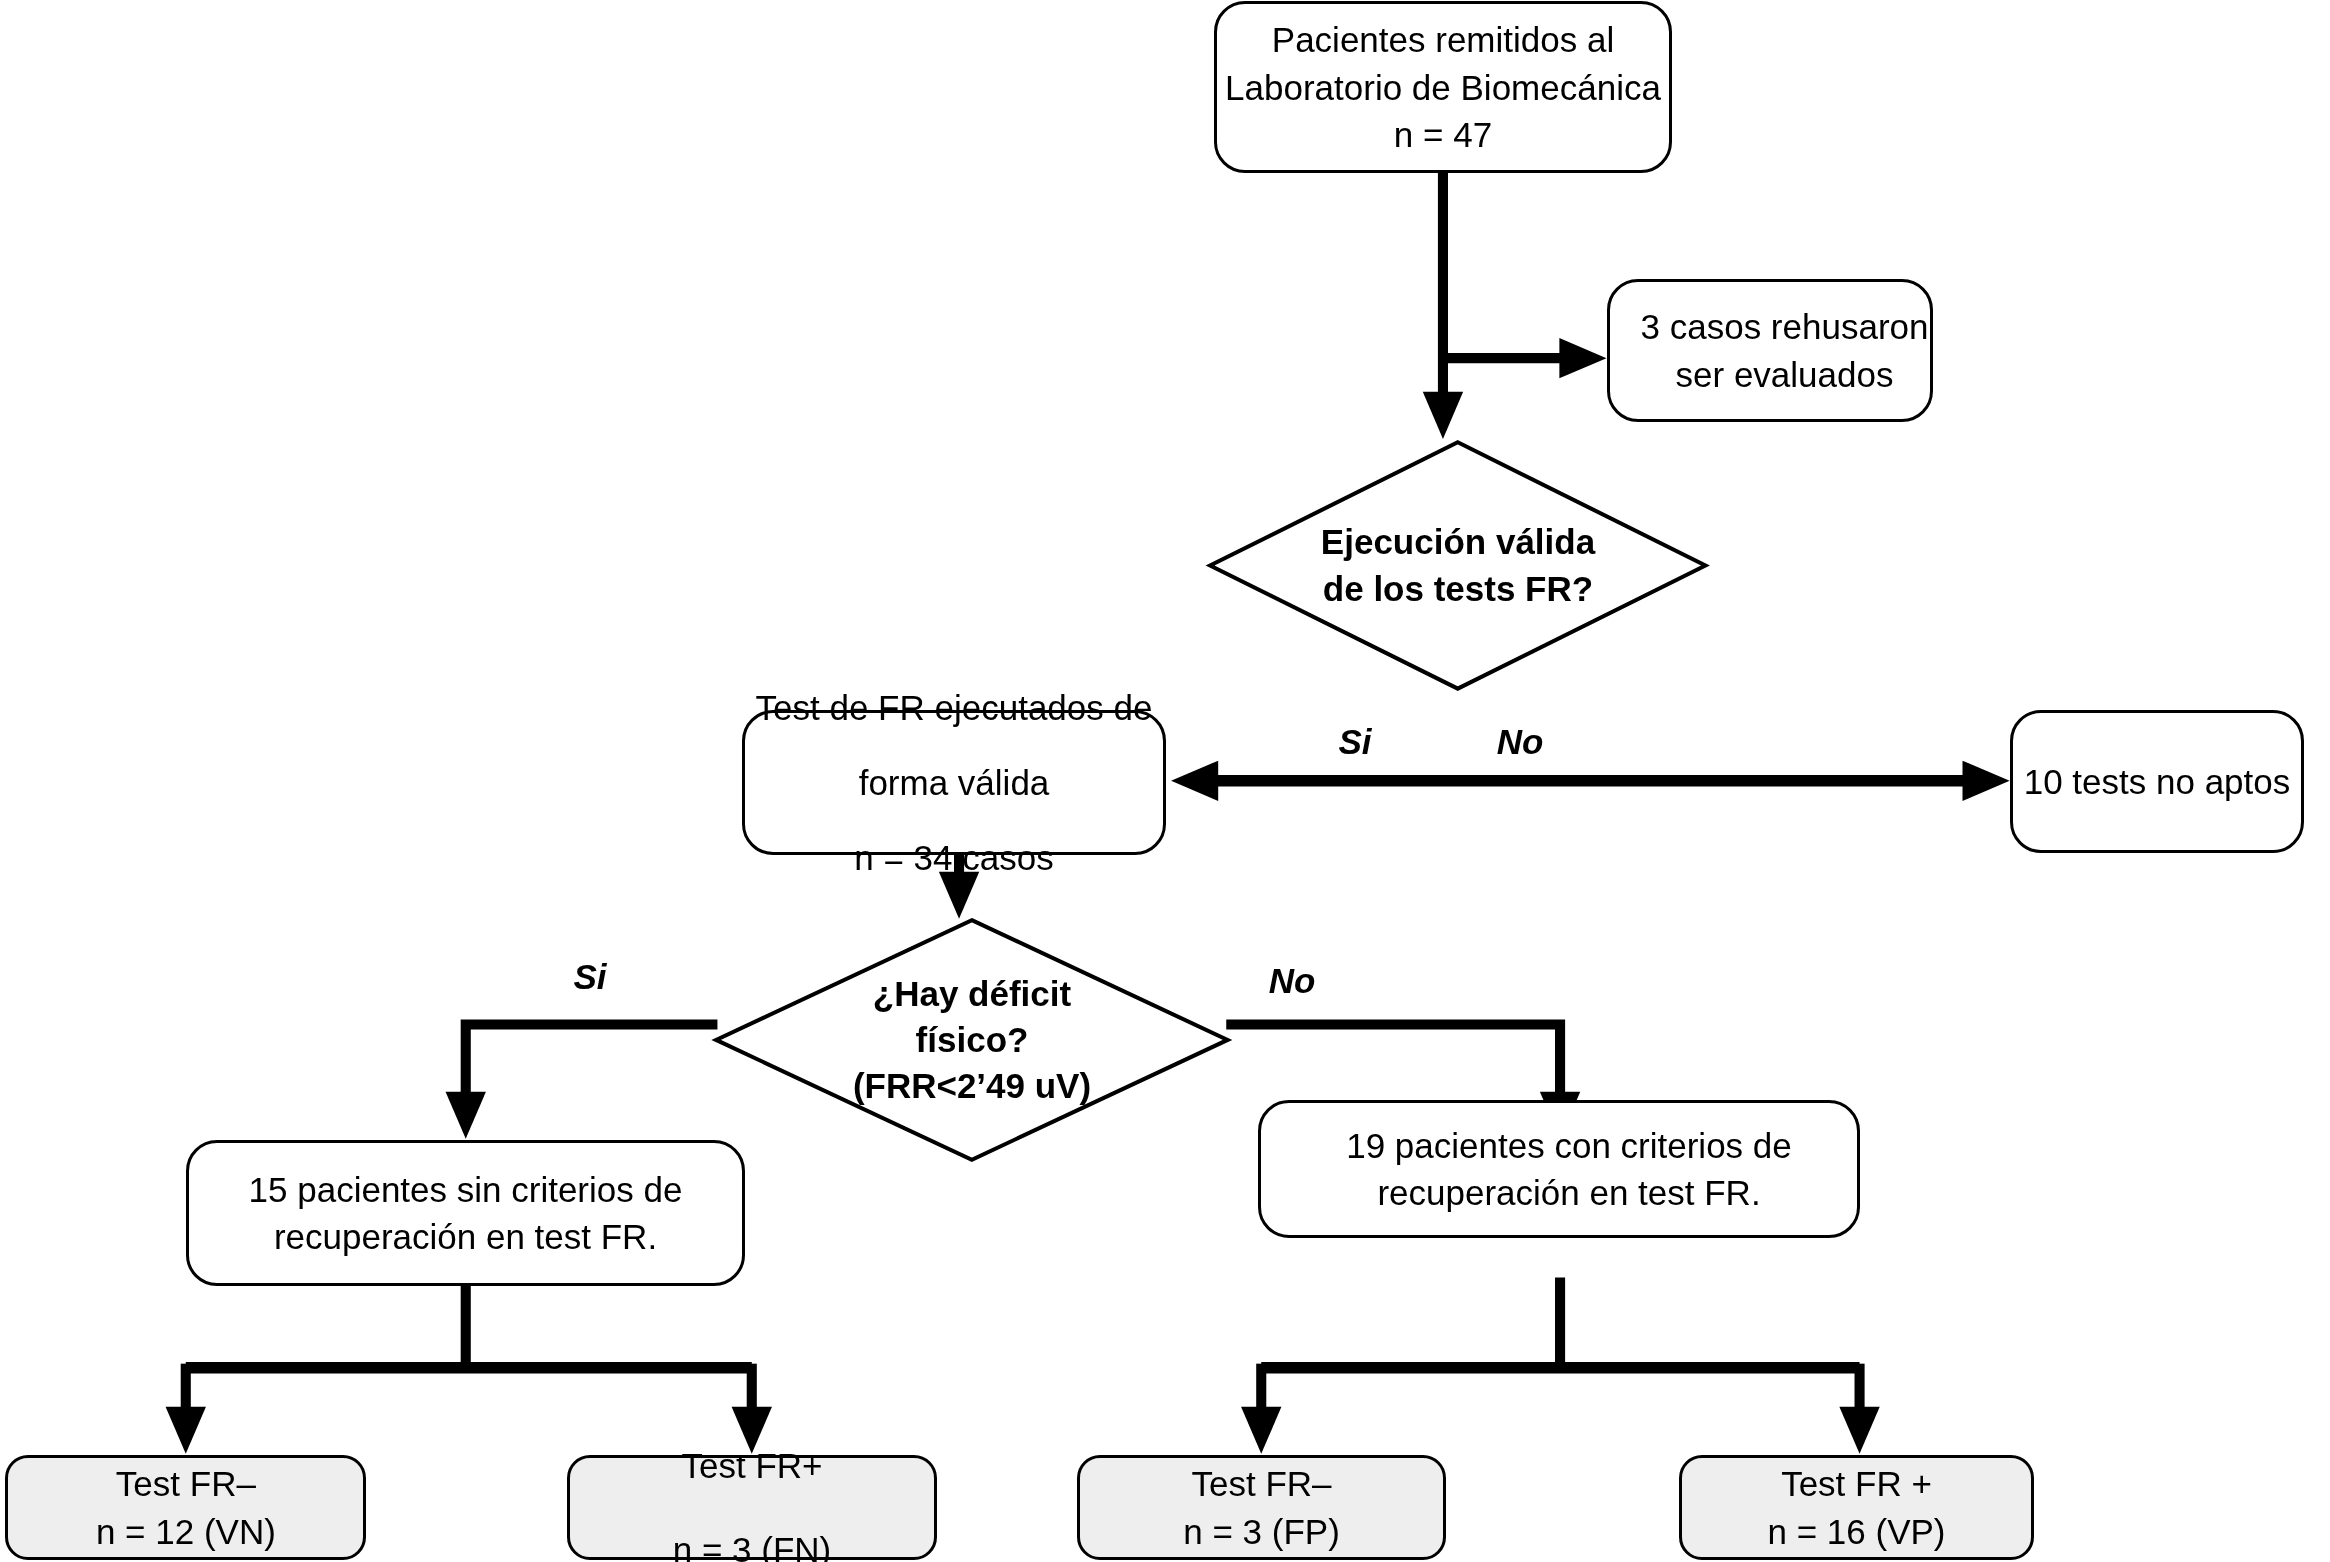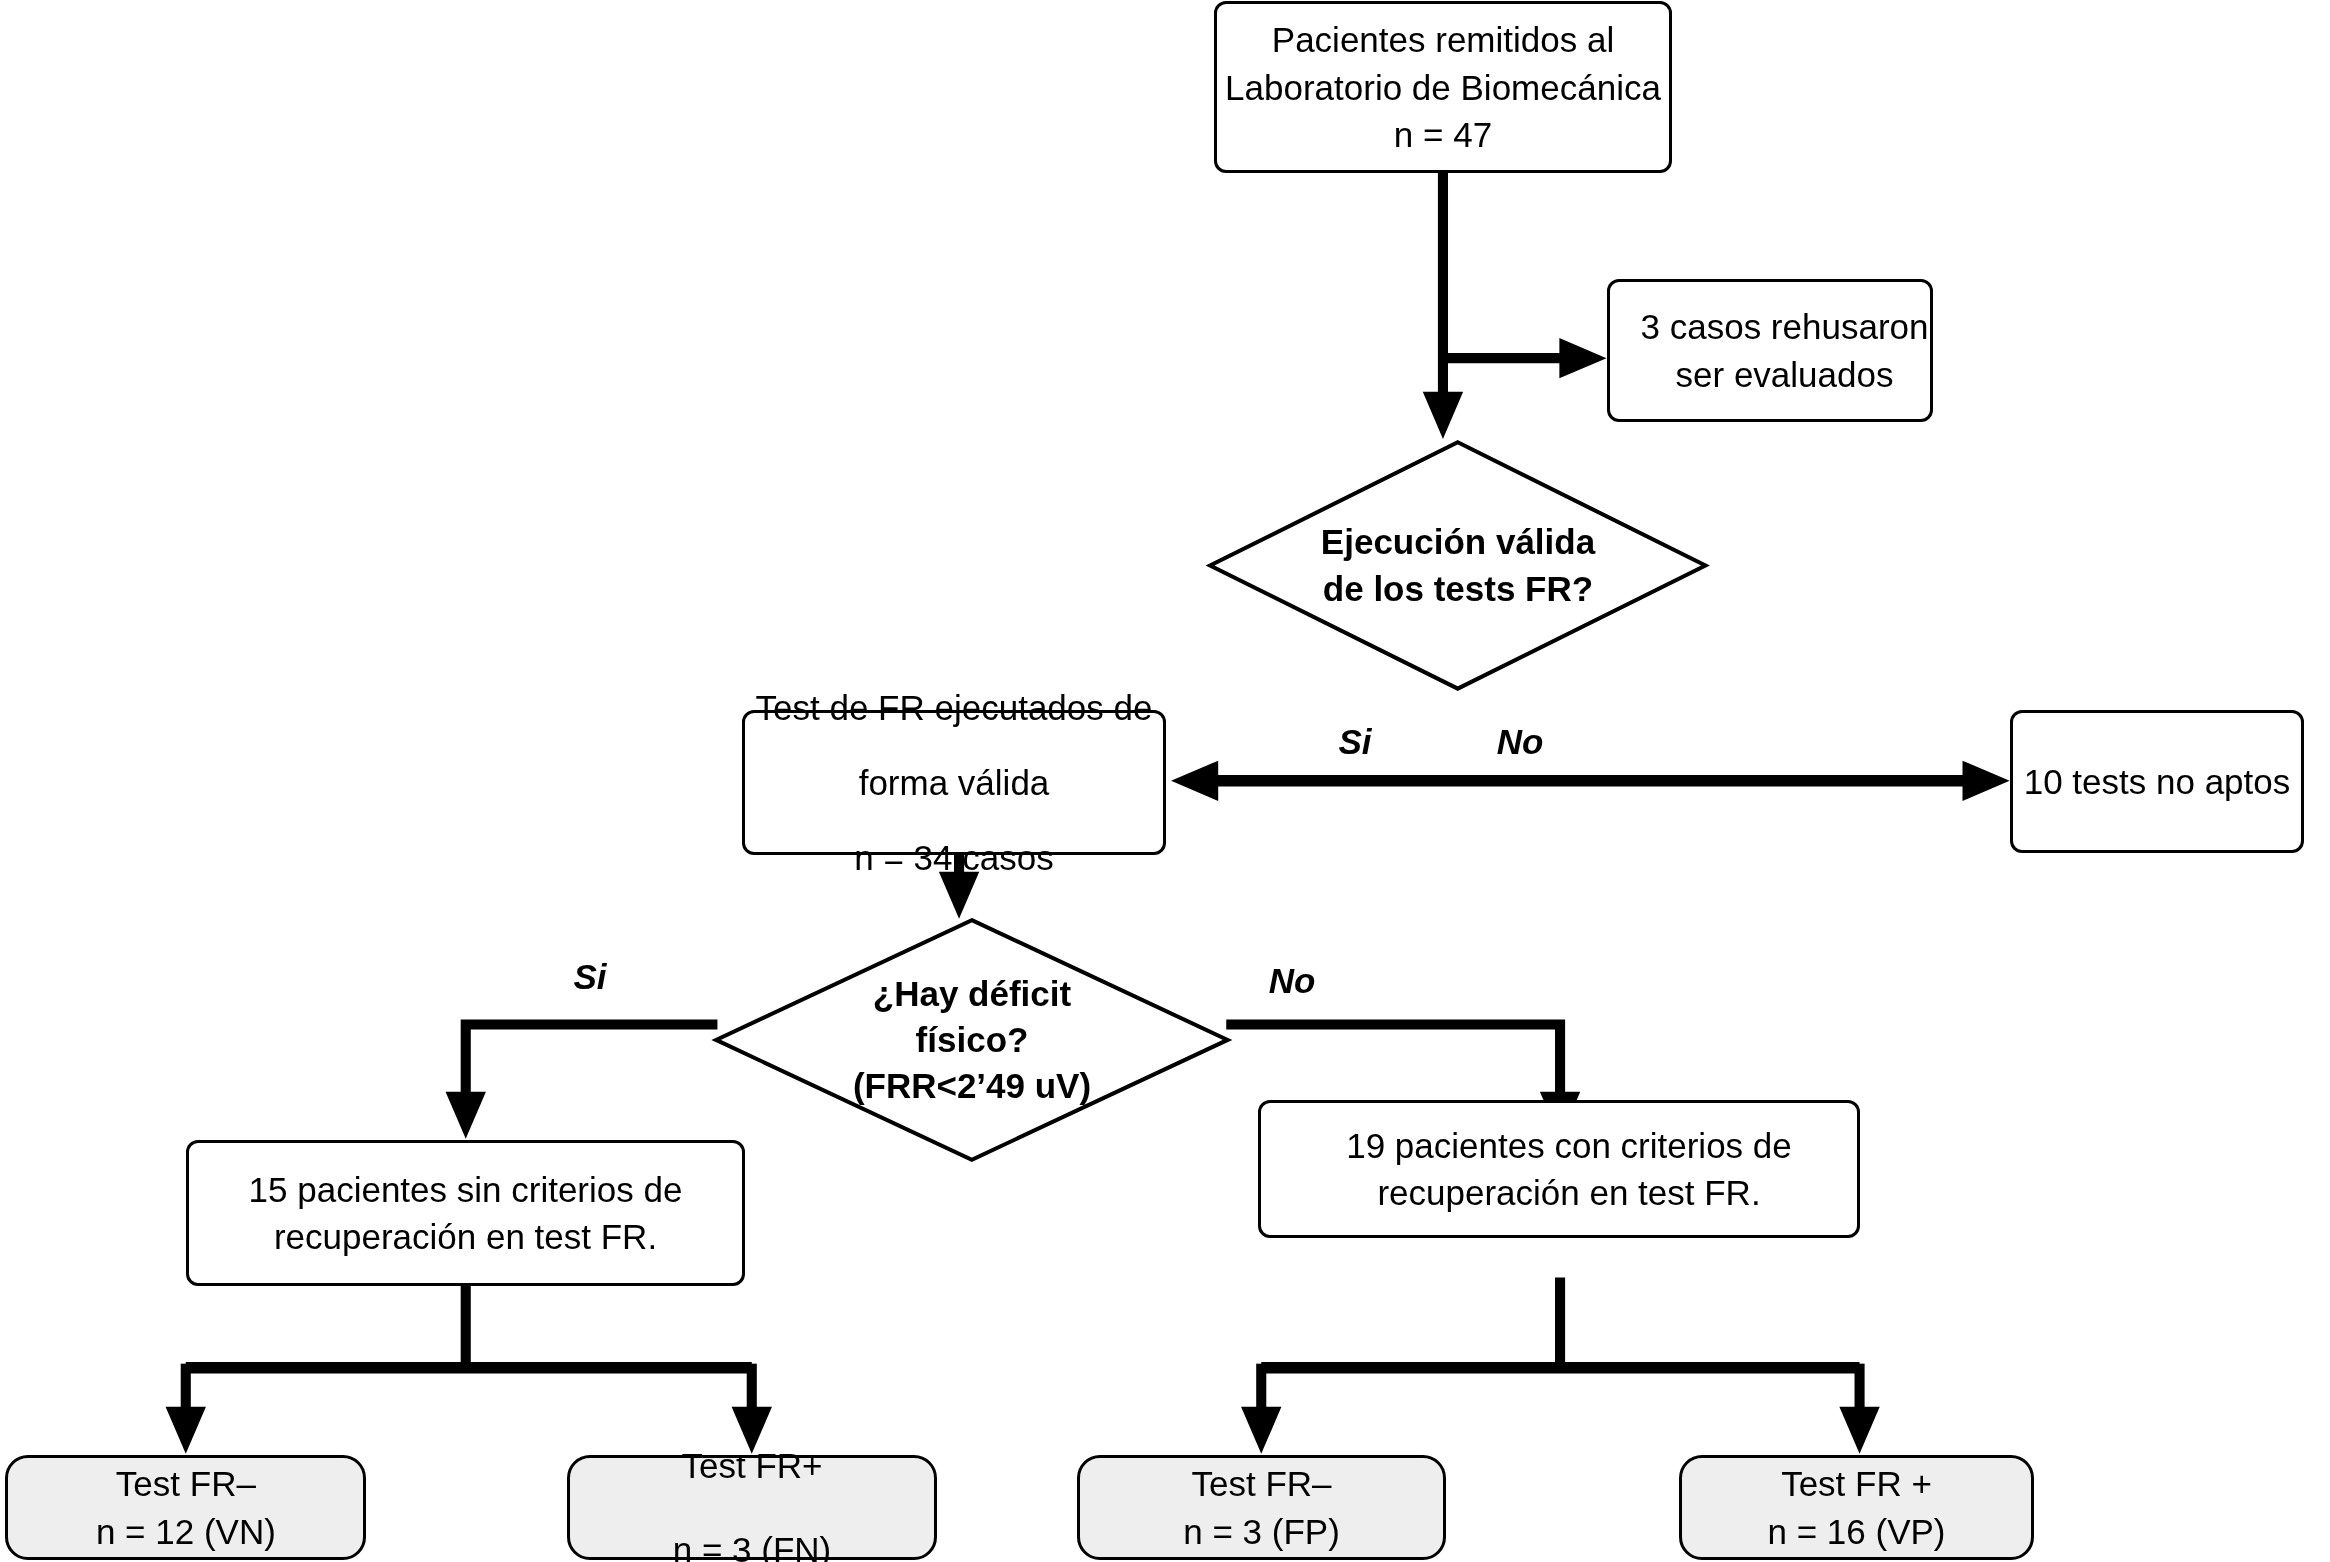--- a/index.html
+++ b/index.html
@@ -1,21 +1,21 @@
 <!DOCTYPE html>
 <html style="--line: #000000; --node-fill: #ffffff; --result-fill: #eeeeee;font-size:10.8px"><head>
 <meta charset="utf-8">
 <style>
   html,body{margin:0;padding:0;background:#fff;}
   body{width:2330px;height:1563px;position:relative;overflow:hidden;
        font-family:"Liberation Sans",sans-serif;color:#000;}
   .canvas{position:absolute;inset:0;}
   svg.connectors{position:absolute;left:0;top:0;width:2330px;height:1563px;}
   .box{position:absolute;box-sizing:border-box;background:var(--node-fill,#fff);
-       border:3.4px solid var(--line,#000);border-radius:12px;
+       border:3.4px solid var(--line,#000);border-radius:31px;
        display:flex;flex-direction:column;justify-content:center;align-items:center;
        text-align:center;font-size:35px;line-height:1.35;white-space:nowrap;}
   .box.result{background:var(--result-fill,#eee);border-radius:23px;text-align:center;}
   .dtext{position:absolute;display:flex;flex-direction:column;justify-content:center;
          align-items:center;text-align:center;font-size:35px;line-height:1.32;
          white-space:nowrap;font-weight:bold;}
   .blabel{position:absolute;transform:translate(-50%,-50%);font-weight:bold;
           font-style:italic;font-size:35px;white-space:nowrap;text-align:right;}
   .ln{pointer-events:none;}
 </style>

